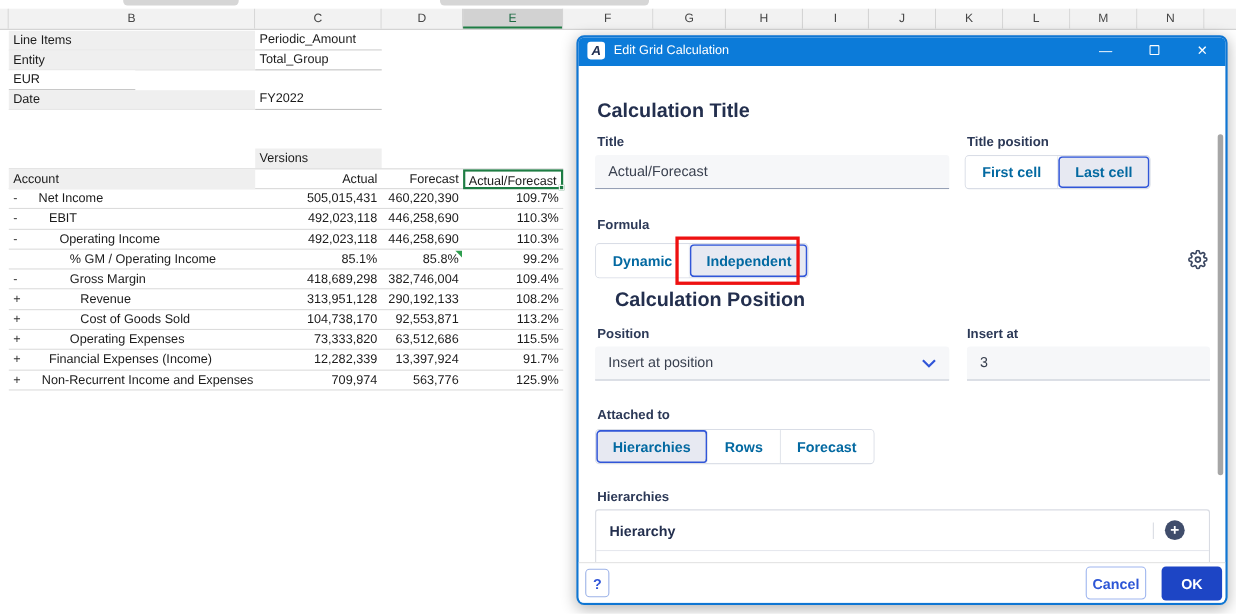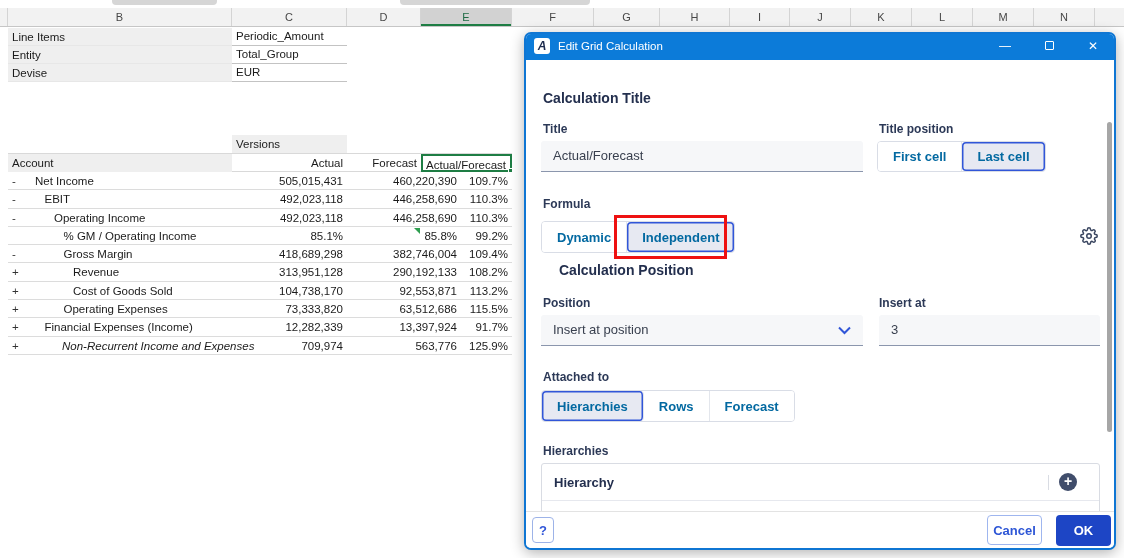--- a/index.html
+++ b/index.html
@@ -36,38 +36,38 @@
   .h-forecast{ left:339px; width:72px; text-align:right; padding-right:2px; }
   .h-ratio   { left:413px; width:91px; text-align:right; padding-right:4px;
                border:2px solid #1e7d44; line-height:15px; }
   .fillhandle { position:absolute; right:-3px; bottom:-3px; width:5px; height:5px;
                 background:#1e7d44; border:1px solid #fff; }
   .trow { position:relative; height:18.3px; border-bottom:1px solid #dcdcdc; font-size:11.5px; color:#1b1b1b; }
   .trow .sign { position:absolute; left:4px; top:0; width:12px; line-height:18px; color:#333; }
   .trow .acct { position:absolute; top:0; line-height:18px; white-space:nowrap; }
   .trow .num  { position:absolute; top:0; line-height:18px; text-align:right; }
   .n-actual   { left:224px; width:113px; padding-right:2px; }
-  .n-forecast { left:339px; width:72px;  padding-right:2px;margin-left:40px; }
+  .n-forecast { left:339px; width:72px;  padding-right:2px; }
   .n-ratio    { left:413px; width:87px;  padding-right:0; }
   .flagtri { position:absolute; left:406px; top:1px; width:0; height:0;
              border-top:6px solid #2e9e4f; border-left:6px solid transparent; }
 
   
   .dialog { position:absolute; left:524px; top:32px; width:592px; height:518px; background:#fff;
             border:2px solid #0f76d3; border-radius:7px; box-shadow:0 3px 14px rgba(0,0,0,.30);
             z-index:10; overflow:hidden; }
   .titlebar { position:absolute; left:-2px; top:-2px; width:592px; height:28px; background:#0c7bd9;
               border-radius:6px 6px 0 0; display:flex; align-items:center; padding:0 14px 0 10px; }
   .applogo { width:16px; height:16px; background:#fff; border-radius:3px; color:#1d2b4e;
              font-weight:bold; font-style:italic; font-size:12px; line-height:16px; text-align:center; }
   .wtitle { color:#fff; font-size:11.5px; margin-left:8px; flex:1; }
   .winbtn { color:#fff; font-size:12px; width:18px; text-align:center; margin-left:26px; cursor:default; }
   .winbtn.max span { display:inline-block; width:9px; height:9px; border:1.4px solid #fff; border-radius:1px; }
 
-  .heading { position:absolute; font-size:14px; font-weight:bold; color:#232f4e; }
+  .heading { position:absolute; font-size:18px; font-weight:bold; color:#232f4e; }
   .flabel2 { position:absolute; font-size:12px; font-weight:bold; color:#2c3957; }
   .inputbox { position:absolute; height:31px; background:#f6f7f9; border-bottom:1px solid #8b96ad;
               border-radius:3px 3px 0 0; font-size:13px; color:#39404f; line-height:30px; padding-left:12px; }
   .chev { position:absolute; right:12px; top:11px; }
 
   .segwrap { position:absolute; height:32px; display:inline-flex; border:1px solid #d9dde6;
              border-radius:4px; background:#fff; overflow:visible; }
   .segbtn { height:100%; border:none; background:#fff; color:#0369a1; font-weight:bold; font-size:13px;
             padding:0 15px; border-right:1px solid #e3e6ec; font-family:inherit; cursor:pointer; }
   .segbtn:first-child { border-radius:3px 0 0 3px; }
@@ -129,22 +129,25 @@
   <div class="filters" id="filters">
       <div class="frow">
         <div class="flabel">Line Items</div>
         <div class="fvalue">Periodic_Amount</div>
       </div>
       <div class="frow">
         <div class="flabel">Entity</div>
         <div class="fvalue">Total_Group</div>
       </div>
       <div class="frow">
-        <div class="flabel">Devise</div>
         <div class="fvalue">EUR</div>
+      </div>
+      <div class="frow">
+        <div class="flabel">Date</div>
+        <div class="fvalue">FY2022</div>
       </div>
     </div>
 
   <div class="versions-cell">Versions</div>
 
   <div class="table">
     <div class="thead">
       <span class="hc h-account">Account</span>
       <span class="hc h-actual">Actual</span>
       <span class="hc h-forecast">Forecast</span>
@@ -213,21 +216,21 @@
         </div>
         <div class="trow">
           <span class="sign">+</span>
           <span class="acct" style="left: 36.5px;">Financial Expenses (Income)</span>
           <span class="num n-actual">12,282,339</span>
           <span class="num n-forecast">13,397,924</span>
           <span class="num n-ratio">91.7%</span>
         </div>
         <div class="trow">
           <span class="sign">+</span>
-          <span class="acct" style="left: 54px; font-style: italic;">Non-Recurrent Income and Expenses</span>
+          <span class="acct" style="left: 30px;">Non-Recurrent Income and Expenses</span>
           <span class="num n-actual">709,974</span>
           <span class="num n-forecast">563,776</span>
           <span class="num n-ratio">125.9%</span>
         </div>
       </div>
   </div>
 
   <div class="dialog">
 
     <div class="titlebar">

